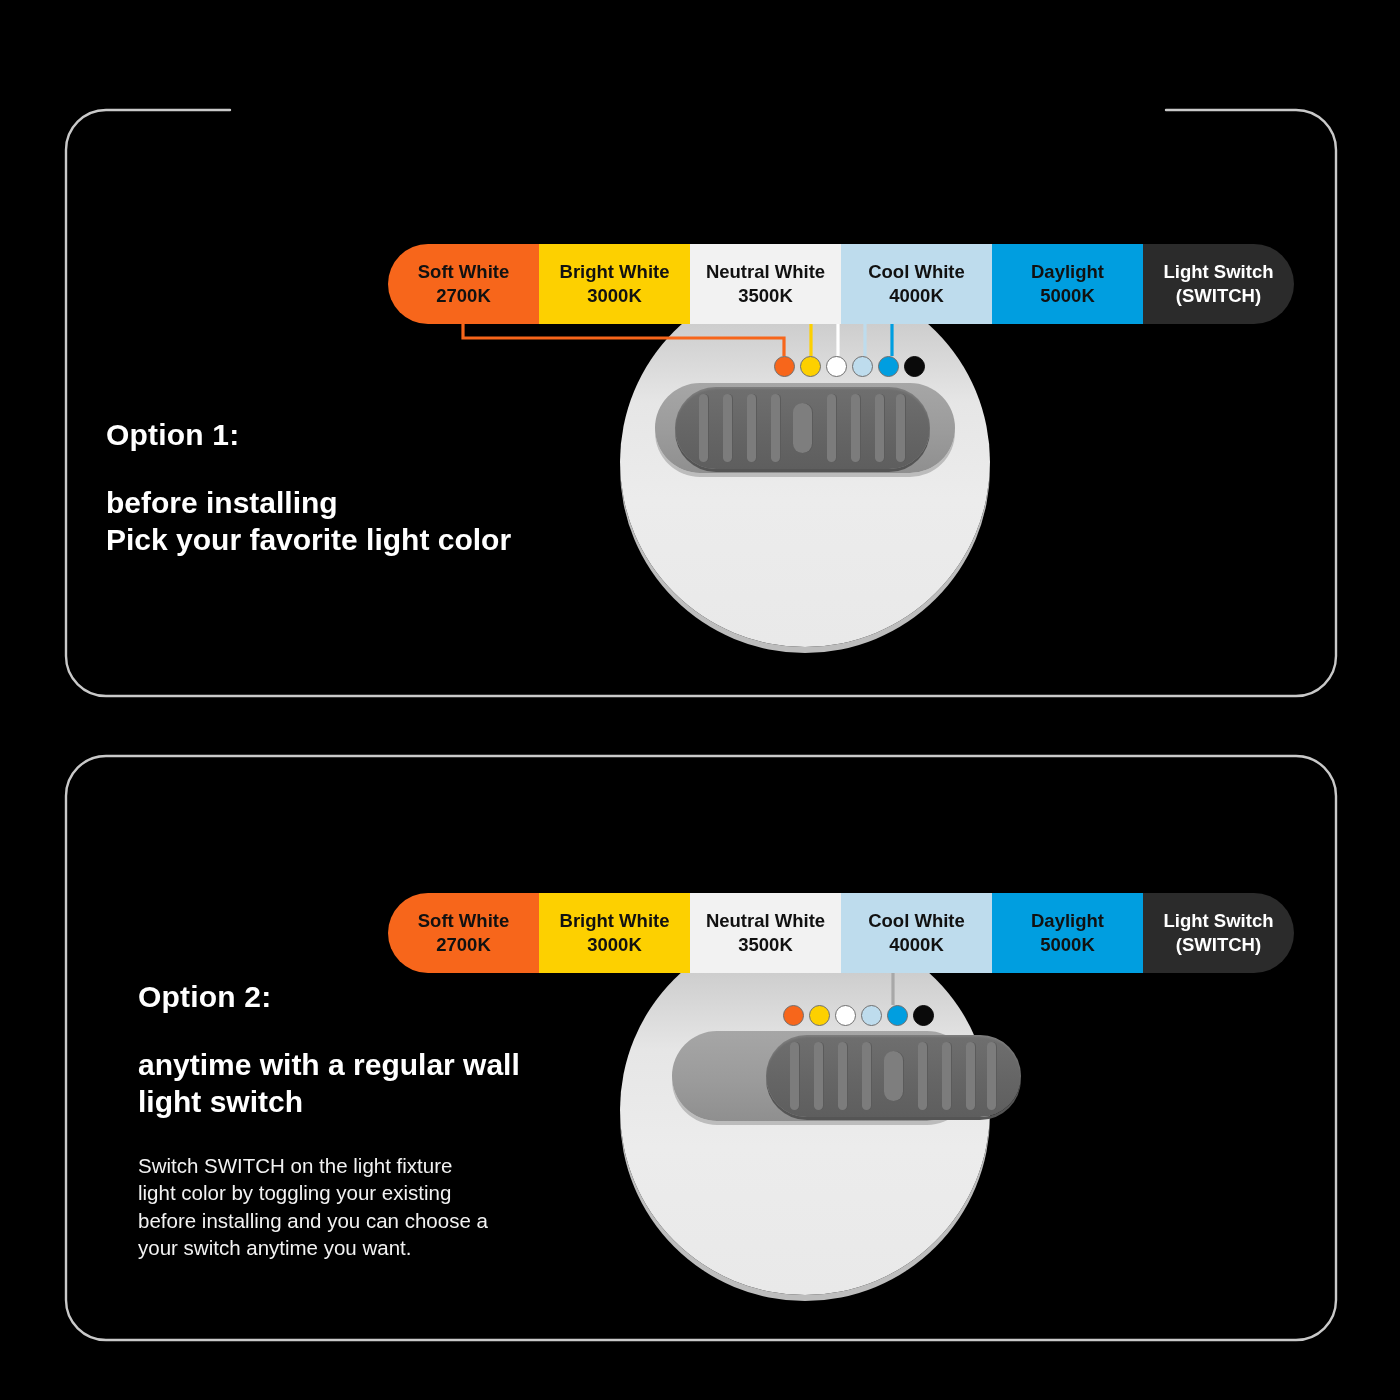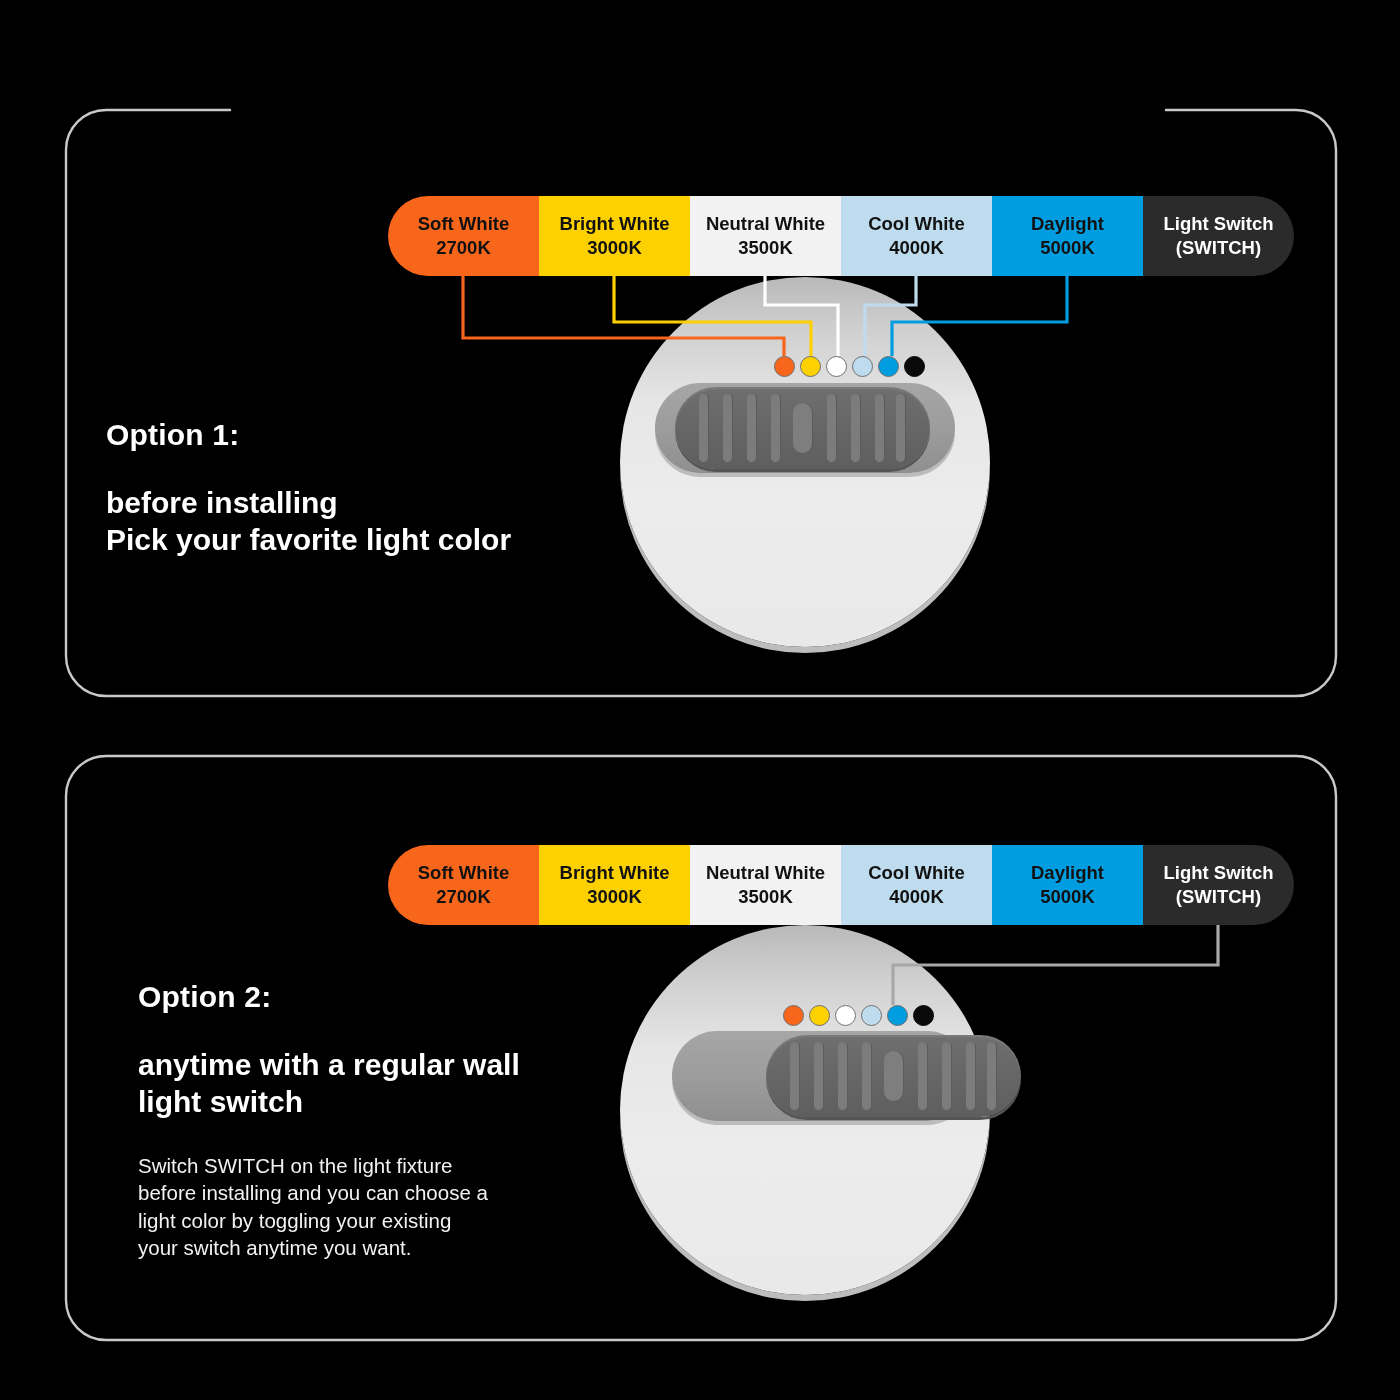--- a/index.html
+++ b/index.html
@@ -42,20 +42,21 @@
   .sp-1 { height: 33px; }
   .sp-2 { height: 32px; }
 
   
   .colorbar {
     position: absolute; z-index: 12;
     display: flex;
     border-radius: 40px;
     overflow: hidden;
     box-shadow: 0 0 0 2px rgba(255,255,255,0.0);
+    margin-top: 48px;
   }
   .swatch {
     width: 151px; height: 80px;
     display: flex; flex-direction: column;
     align-items: center; justify-content: center;
     font-size: 18.5px; font-weight: bold;
     line-height: 1.3;
     color: #111111;
     text-align: center;
   }
@@ -266,19 +267,19 @@
   <div class="opt-block" style="left:106px; top:980px; width:450px;margin-left:32px;">
     <div class="opt-label">Option 2:</div>
     <div class="sp-1"></div>
     <div class="opt-head">
       <div>anytime with a regular wall</div>
       <div>light switch</div>
     </div>
     <div class="sp-2"></div>
     <div class="opt-body">
       <div>Switch SWITCH on the light fixture</div>
+      <div>light color by toggling your existing</div>
       <div>before installing and you can choose a</div>
-      <div>light color by toggling your existing</div>
       <div>your switch anytime you want.</div>
     </div>
   </div>
 
 </div>
 
 </body></html>

